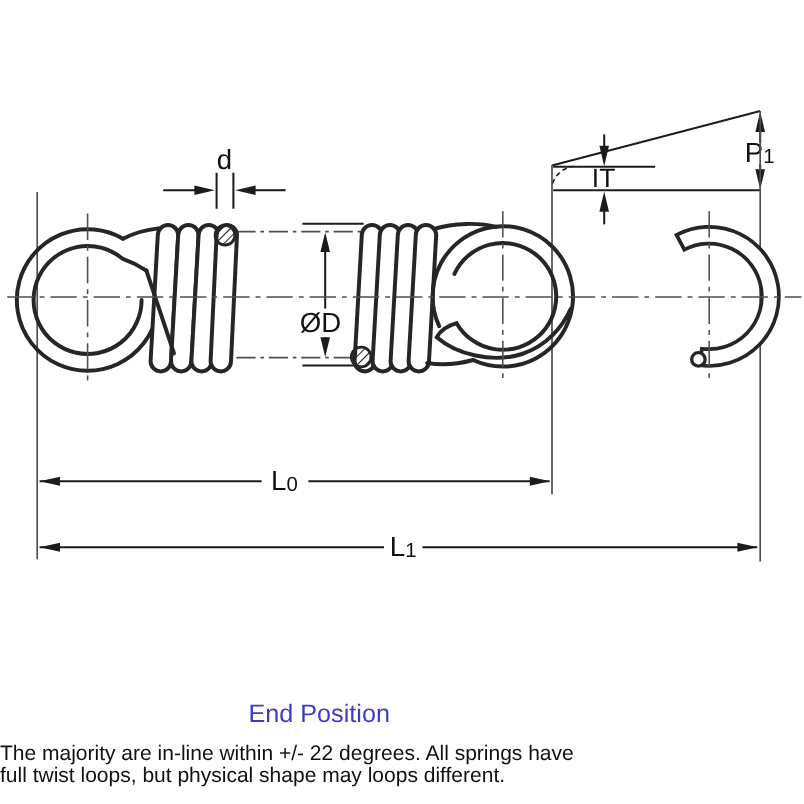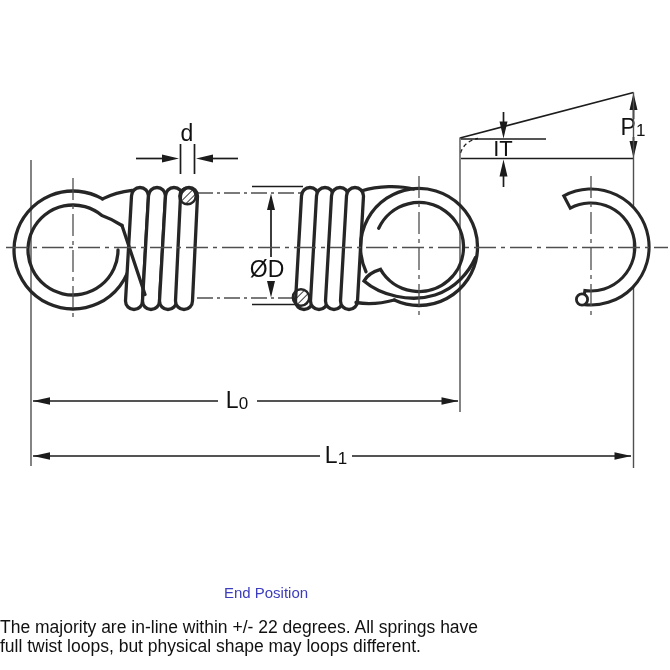--- a/index.html
+++ b/index.html
@@ -15,21 +15,21 @@
   .centerline{stroke:#4f4f4f;stroke-width:1.3;fill:none;stroke-dasharray:22 5 4 5;}
   .tangentline{stroke:#4f4f4f;stroke-width:1.3;fill:none;stroke-dasharray:16 4 3 4;}
   .extline{stroke:#4f4f4f;stroke-width:1.4;fill:none;}
   .dashed-arc{stroke:#1c1c1c;stroke-width:1.3;fill:none;stroke-dasharray:4 3;}
   .hatch-wire{stroke:#262626;stroke-width:2.4;}
   .dim-label{font-size:23px;fill:#111111;}
   .dim-label .sub{font-size:17px;}
   .it-label{font-size:22px;fill:#111111;}
   .caption-title{
     position:absolute;left:0;top:584px;width:532px;text-align:center;
-    font-size:15px;color:#3c3cbe;
+    font-size:21px;color:#3c3cbe;
   }
   .caption-notes{
     position:absolute;left:0;top:618px;width:670px;text-align:left;
     font-size:17.5px;line-height:19px;color:#111111;
   }
 </style>
 </head>
 <body>
 
 <div class="canvas">

